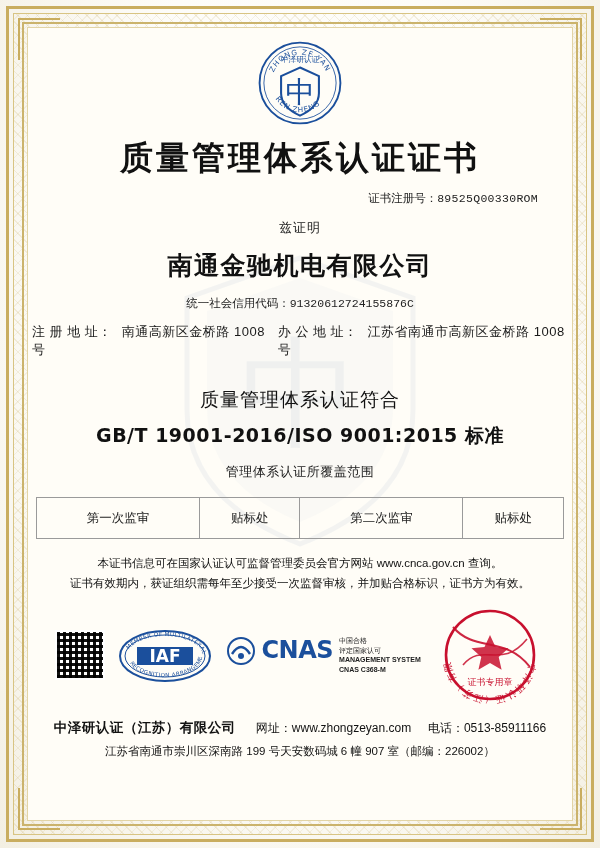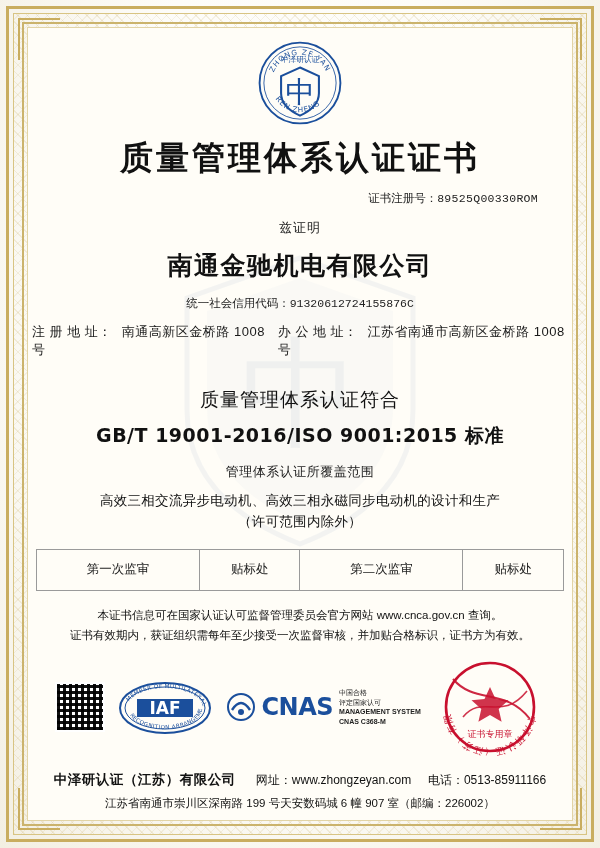--- a/index.html
+++ b/index.html
@@ -235,21 +235,21 @@
     background-blend-mode: multiply;
     border: 2px solid #fff;
   }
   .iaf {
     width: 92px;
     height: 50px;
     position: relative;
   }
   .cnas {
     display: flex;
-    align-items: center;
+    align-items: flex-start;
     gap: 6px;
   }
   .cnas-text {
     font-family: "DejaVu Sans", "Liberation Sans", sans-serif;
     font-size: 24px;
     font-weight: bold;
     color: #1b4f9c;
     letter-spacing: -0.5px;
   }
   .cnas-side {
@@ -345,22 +345,20 @@
         <span class="label">注 册 地 址：</span><span>南通高新区金桥路 1008 号</span>
       </div>
       <div class="addr-line">
         <span class="label">办 公 地 址：</span><span>江苏省南通市高新区金桥路 1008 号</span>
       </div>
     </div>
 
     <div class="conform">质量管理体系认证符合</div>
     <div class="standard">GB/T 19001-2016/ISO 9001:2015 标准</div>
     <div class="scope-title">管理体系认证所覆盖范围</div>
-    <div class="scope-body" style="white-space: pre-line;">高效三相交流异步电动机、高效三相永磁同步电动机的设计和生产
-（许可范围内除外）</div>
 
     <table class="surv-table">
       <tbody>
           <tr>
         <td>第一次监审</td>
         <td>贴标处</td>
         <td>第二次监审</td>
         <td>贴标处</td>
       </tr>
     </tbody>

